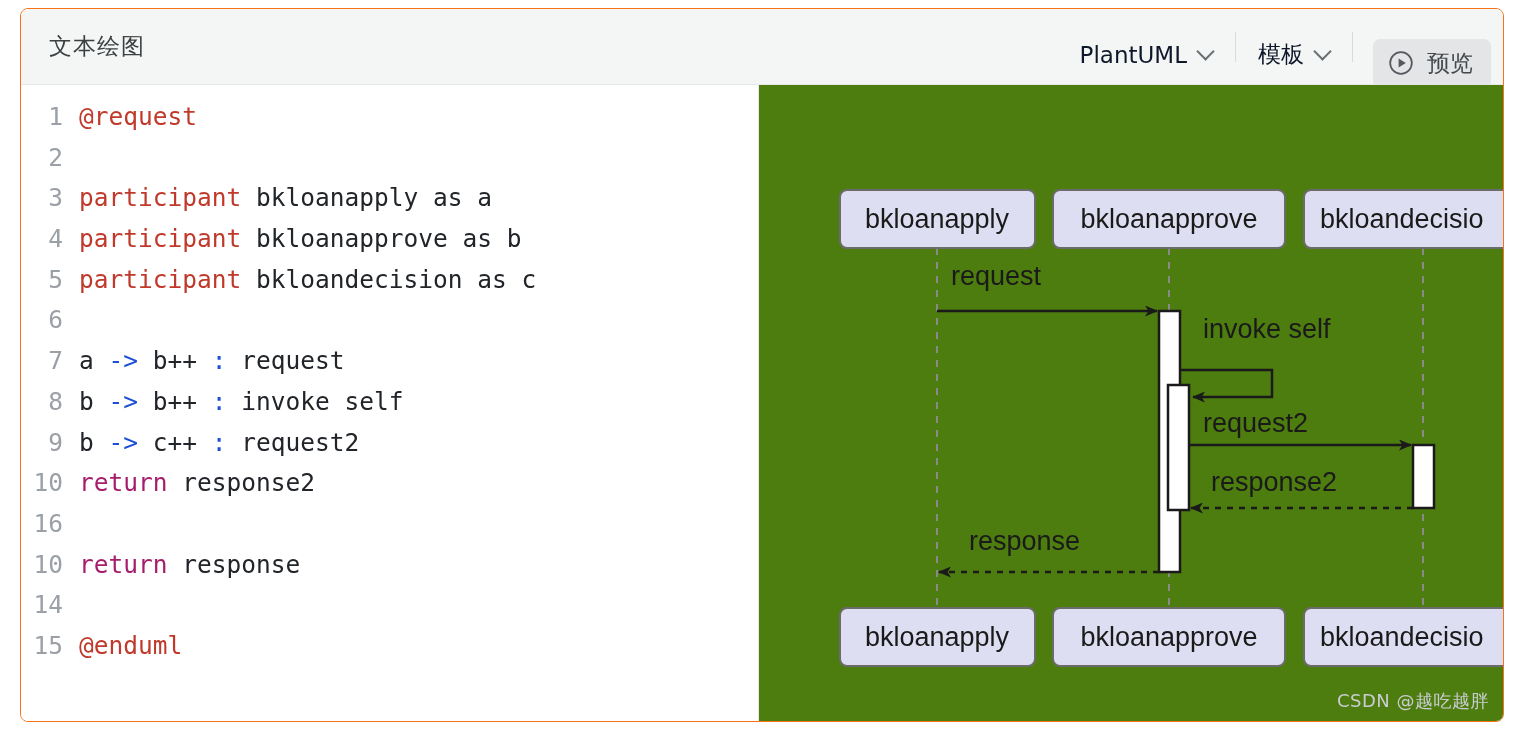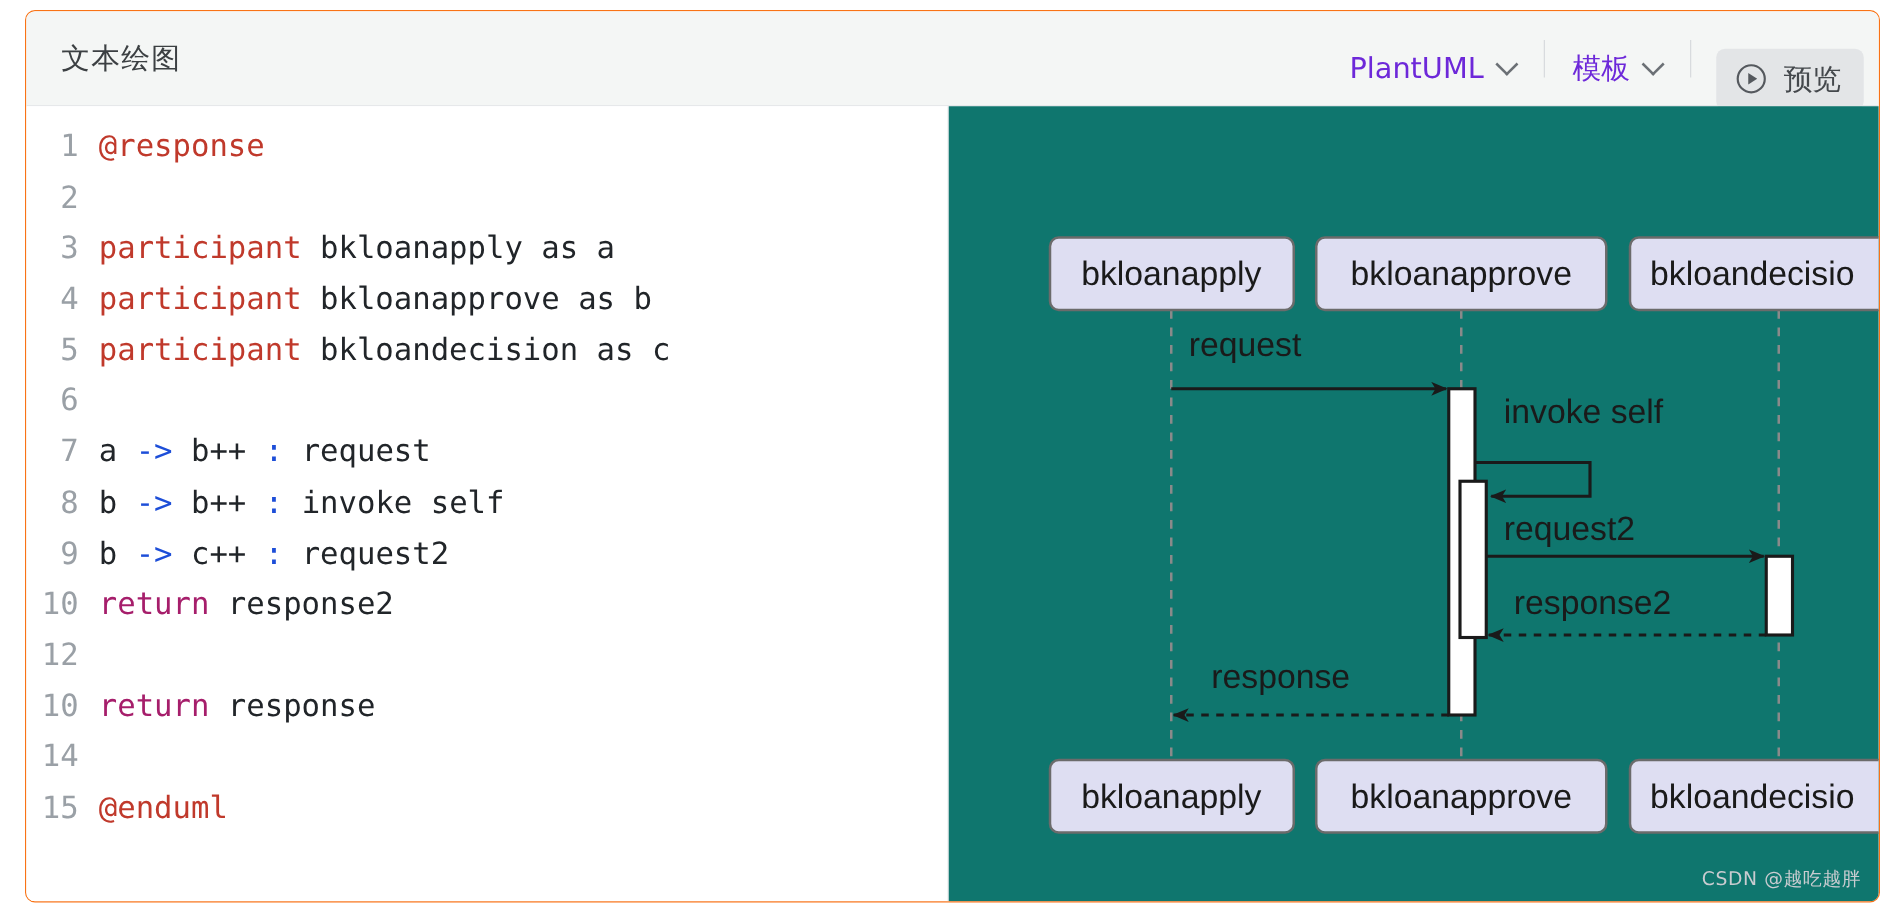--- a/index.html
+++ b/index.html
@@ -51,21 +51,21 @@
     align-items: center;
     height: 100%;
   }
 
   .tool-select {
     display: flex;
     align-items: center;
     gap: 11px;
     padding: 0 16px;
     cursor: pointer;
-    color: #6d28d9;
+    color: #0f172a;
     font-size: 23px;
     font-family: "DejaVu Sans", sans-serif;
     margin-top: 16px;
   }
 
   .chev {
     display: inline-block;
     width: 15px;
     height: 15px;
     position: relative;
@@ -155,38 +155,38 @@
   .code-text { color: #212529; }
 
   .tok-kw      { color: #c0392b; }
   .tok-return  { color: #a61e6b; }
   .tok-arrow   { color: #1d4ed8; }
   .tok-colon   { color: #1d4ed8; }
 
   
   .preview-pane {
     flex: 1;
-    background: #0f766e;
+    background: #4d7c0f;
     position: relative;
     overflow: hidden;
   }
 
   .diagram {
     position: absolute;
     left: 0;
     top: 0;
     width: 745px;
     height: 637px;
   }
 
   .watermark {
     position: absolute;
     right: 14px;
     bottom: 8px;
-    font-size: 15px;
+    font-size: 18px;
     color: #c9ccd0;
     font-family: "DejaVu Sans", sans-serif;
     letter-spacing: .5px;
   }
 </style>
 </head>
 <body>
 
 <div class="app-window">
 
@@ -219,31 +219,31 @@
         <span>预览</span>
       </div>
 
     </div>
   </div>
 
   <div class="body-split">
 
     <div class="editor-pane">
       <div class="code-area" id="code-area">
-          <div class="code-line"><span class="ln">1</span><span><span class="tok-kw">@response</span></span></div>
+          <div class="code-line"><span class="ln">1</span><span><span class="tok-kw">@request</span></span></div>
           <div class="code-line"><span class="ln">2</span><span></span></div>
           <div class="code-line"><span class="ln">3</span><span><span class="tok-kw">participant</span><span class="code-text"> bkloanapply as a</span></span></div>
           <div class="code-line"><span class="ln">4</span><span><span class="tok-kw">participant</span><span class="code-text"> bkloanapprove as b</span></span></div>
           <div class="code-line"><span class="ln">5</span><span><span class="tok-kw">participant</span><span class="code-text"> bkloandecision as c</span></span></div>
           <div class="code-line"><span class="ln">6</span><span></span></div>
           <div class="code-line"><span class="ln">7</span><span><span class="code-text">a </span><span class="tok-arrow">-&gt;</span><span class="code-text"> b++ </span><span class="tok-colon">:</span><span class="code-text"> request</span></span></div>
           <div class="code-line"><span class="ln">8</span><span><span class="code-text">b </span><span class="tok-arrow">-&gt;</span><span class="code-text"> b++ </span><span class="tok-colon">:</span><span class="code-text"> invoke self</span></span></div>
           <div class="code-line"><span class="ln">9</span><span><span class="code-text">b </span><span class="tok-arrow">-&gt;</span><span class="code-text"> c++ </span><span class="tok-colon">:</span><span class="code-text"> request2</span></span></div>
           <div class="code-line"><span class="ln">10</span><span><span class="tok-return">return</span><span class="code-text"> response2</span></span></div>
-          <div class="code-line"><span class="ln">12</span><span></span></div>
+          <div class="code-line"><span class="ln">16</span><span></span></div>
           <div class="code-line"><span class="ln">10</span><span><span class="tok-return">return</span><span class="code-text"> response</span></span></div>
           <div class="code-line"><span class="ln">14</span><span></span></div>
           <div class="code-line"><span class="ln">15</span><span><span class="tok-kw">@enduml</span></span></div>
         </div>
 
     </div>
 
     <div class="preview-pane">
 
       <svg class="diagram" viewBox="0 0 745 637">

